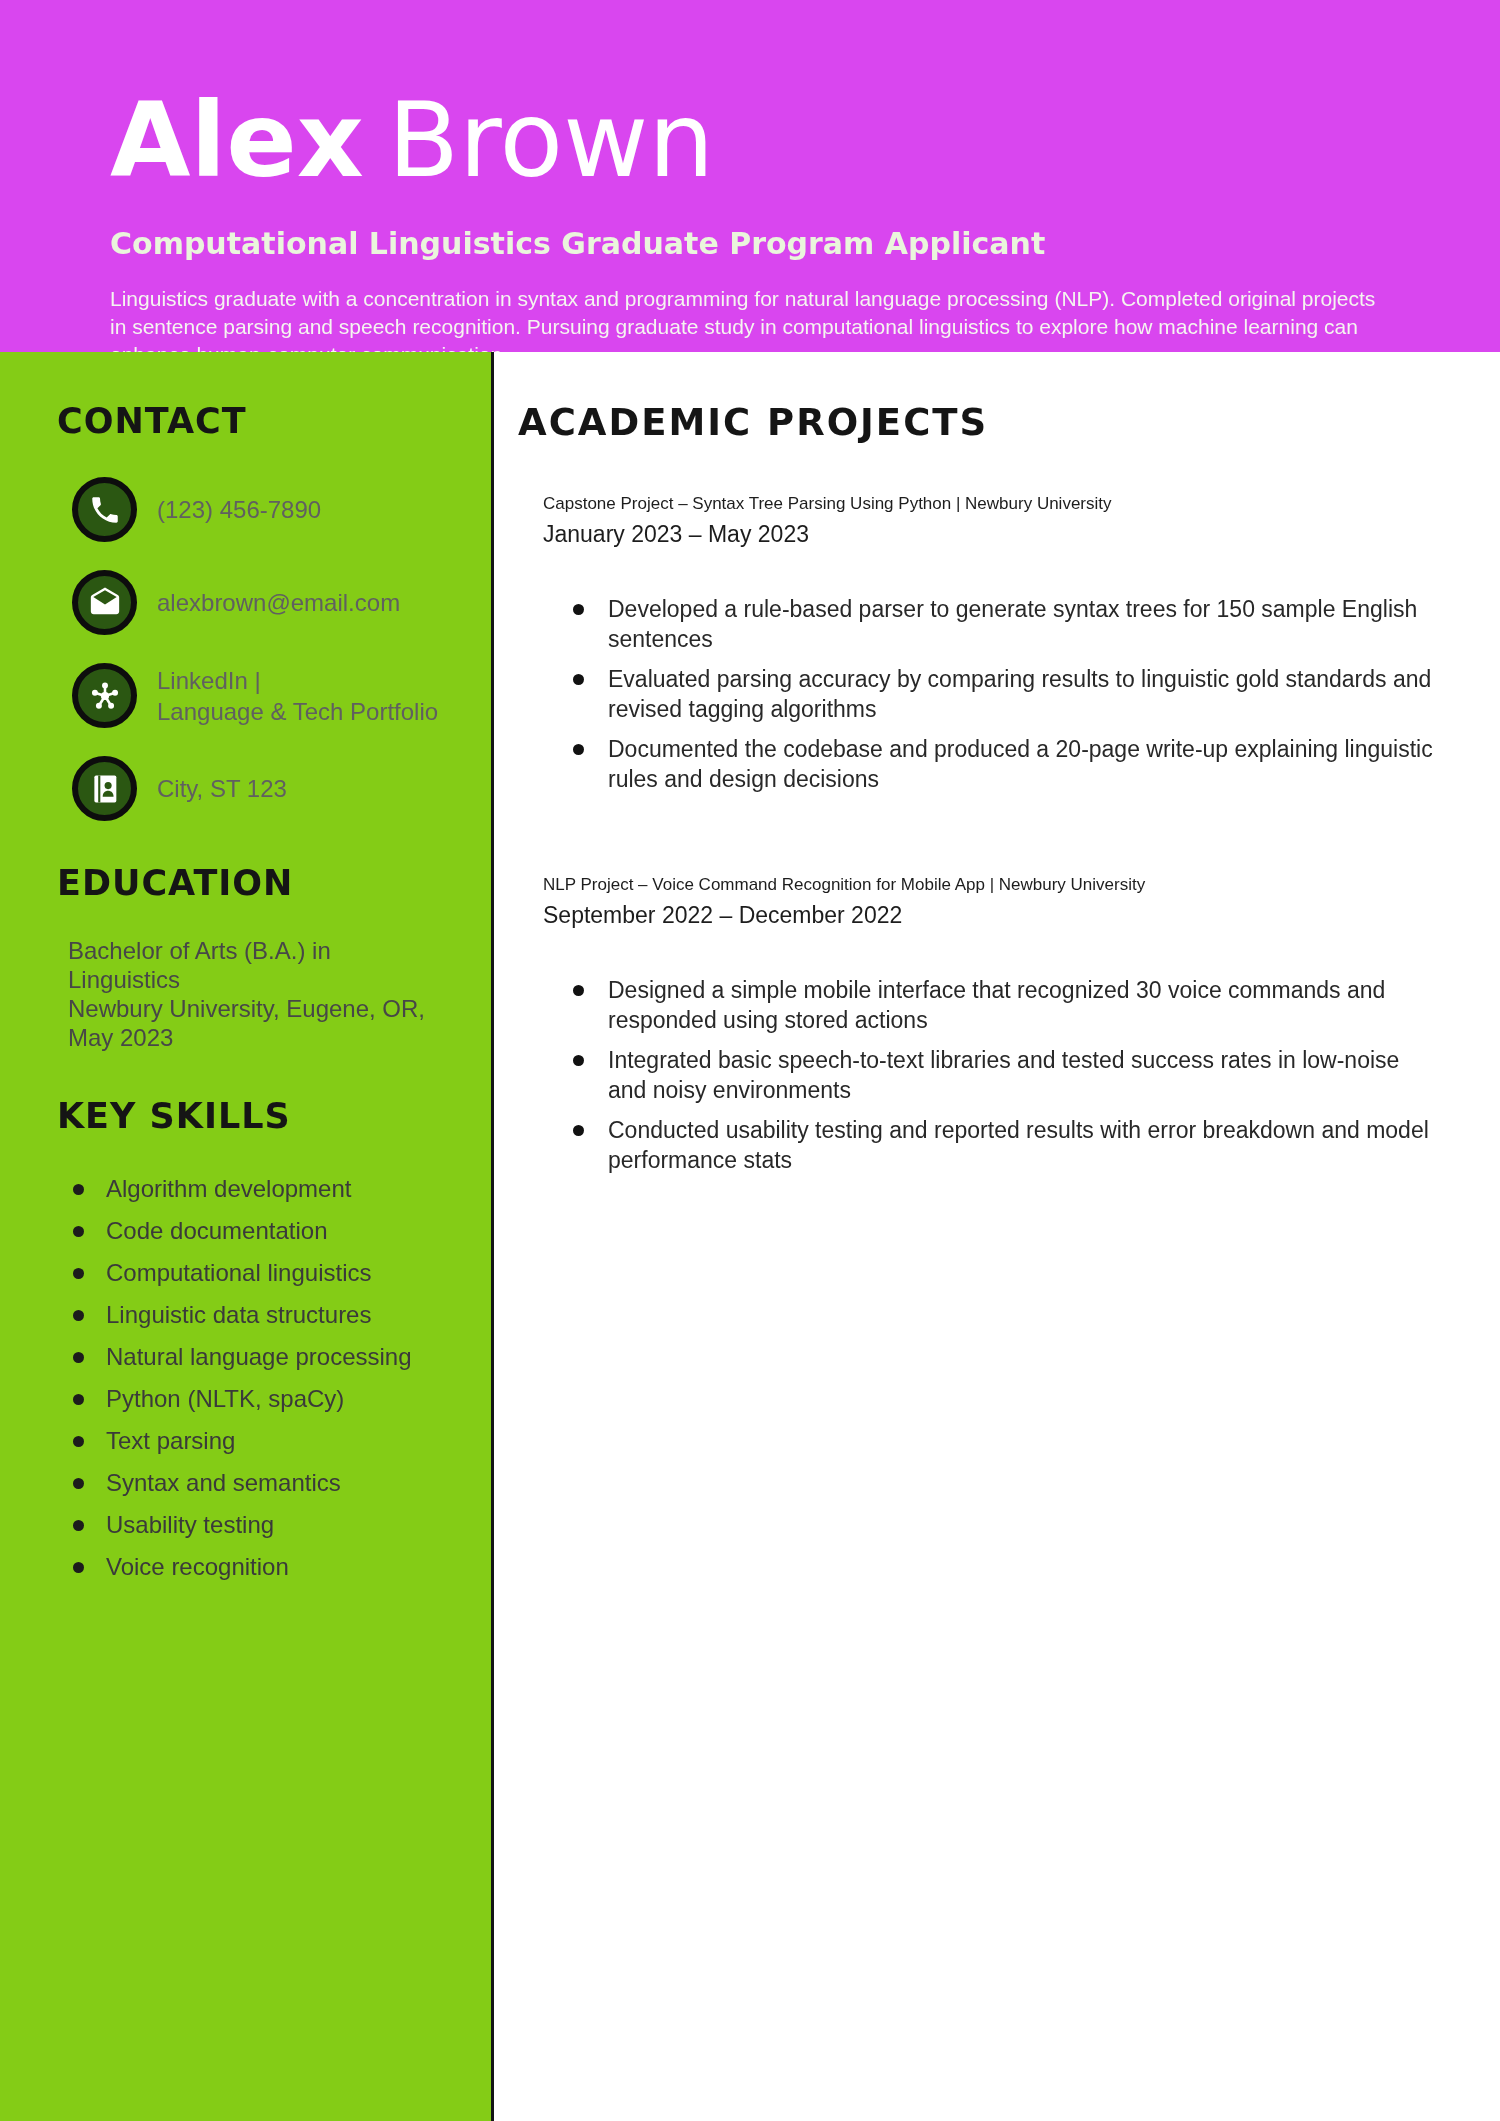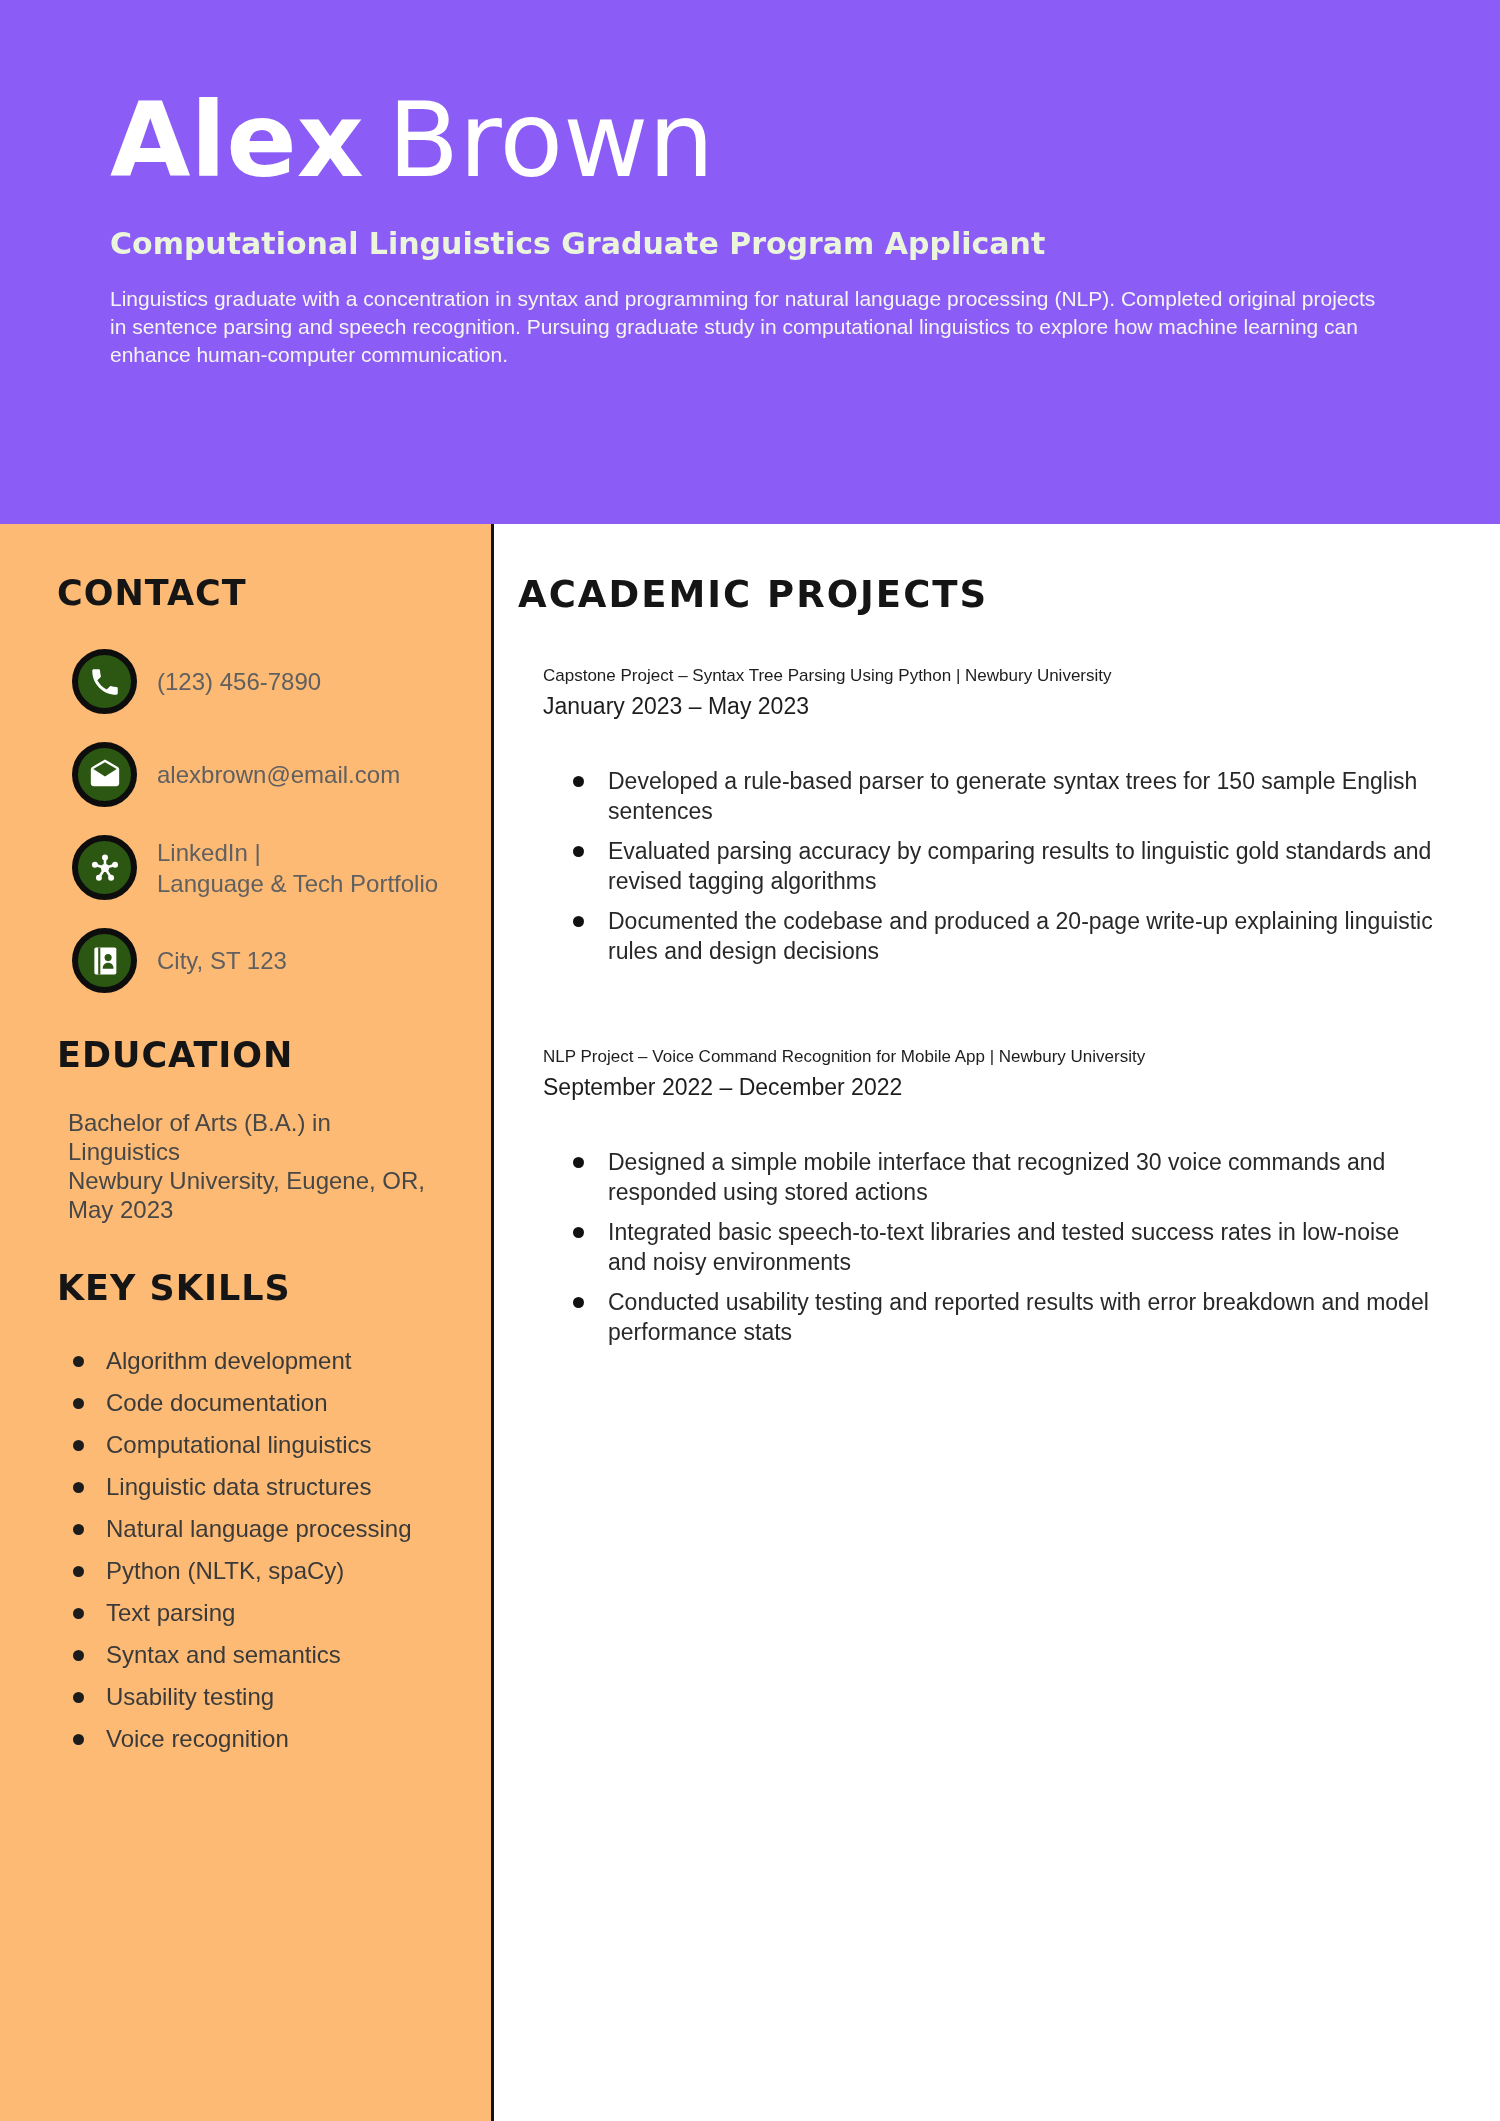--- a/index.html
+++ b/index.html
@@ -1,30 +1,30 @@
 <!DOCTYPE html>
 <html><head>
 <meta charset="utf-8">
 <style>
   * { margin:0; padding:0; box-sizing:border-box; }
   html,body { background:#ffffff; }
   body { width:1500px; font-family:"Liberation Sans", sans-serif; }
   .page { width:1500px; height:2121px; display:flex; flex-direction:column; overflow:hidden; }
 
   
-  .header { height:524px; background:#8b5cf6; padding:88px 90px 0 110px; flex:none; }
+  .header { height:352px; background:#d946ef; padding:88px 90px 0 110px; flex:none; }
   .name { font-family:"DejaVu Sans", sans-serif; font-size:104px; line-height:1.0; color:#ffffff; white-space:nowrap; }
   .name .first { font-weight:800; }
   .name .last  { font-weight:400; margin-left:24px; }
   .subtitle { margin-top:34px; font-family:"DejaVu Sans", sans-serif; font-weight:700; font-size:30px; line-height:35px; color:#EAF5DC; }
   .summary  { margin-top:24px; max-width:1270px; font-size:21px; line-height:28px; color:#F5F5F0; }
 
   
   .cols { flex:1; display:flex; min-height:0; }
-  .sidebar { width:494px; flex:none; background:#fdba74; border-right:3px solid #141414; padding:52px 16px 0 57px; }
+  .sidebar { width:494px; flex:none; background:#84cc16; border-right:3px solid #141414; padding:52px 16px 0 57px; }
   .main { flex:1; background:#ffffff; padding:52px 60px 0 24px; }
 
   .h2 { font-family:"DejaVu Sans", sans-serif; font-weight:800; color:#151515; line-height:1.0; letter-spacing:1px; }
   .side-h2 { font-size:35px; }
   .main-h2 { font-size:37px; letter-spacing:2px; }
 
   
   .contact-list { margin-top:38px; display:flex; flex-direction:column; gap:28px; }
   .contact-row { display:flex; align-items:center; }
   .icon-circle { width:65px; height:65px; flex:none; margin-left:15px; border-radius:50%;

